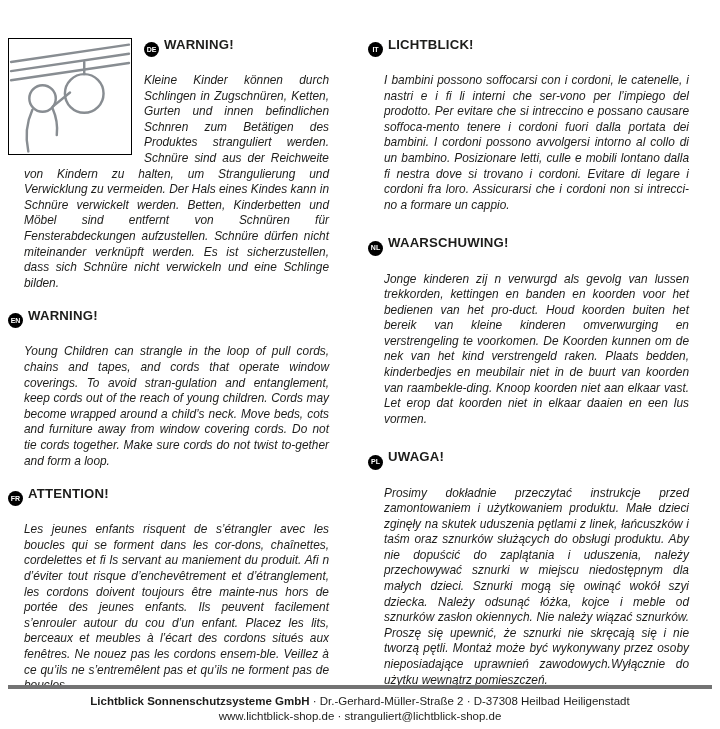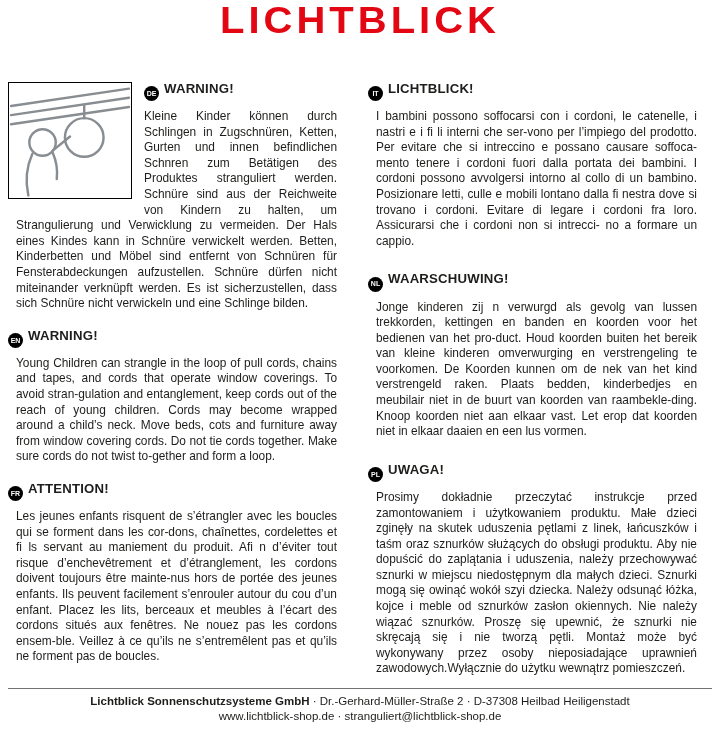--- a/index.html
+++ b/index.html
@@ -13,34 +13,31 @@
   .col{width:337px;font-size:11.9px;line-height:1.31;text-align:justify;}
 
   .warn-img{float:left;width:124px;height:117px;border:1px solid #000;box-sizing:border-box;margin:2px 12px 6px 0;background:#fff;}
   .warn-img svg{display:block;width:100%;height:100%;}
 
   .section{margin-bottom:15px;}
   .col-right .section{margin-bottom:21px;}
   .sec-head{font-weight:700;font-size:13.2px;margin:0 0 3px 0;text-align:left;letter-spacing:.2px;}
   .badge{display:inline-flex;align-items:center;justify-content:center;width:15px;height:15px;border-radius:50%;
          background:#000;color:#fff;font-size:7px;font-weight:700;vertical-align:-3px;margin-right:5px;letter-spacing:0;}
-  .body-text{margin:8px;}
+  .body-text{margin:16px;font-style:italic;}
 
-  .footer{position:absolute;left:8px;right:8px;bottom:4px;border-top:1px solid #737373;padding-top:5px;
+  .footer{position:absolute;left:8px;right:8px;bottom:4px;border-top:4px solid #737373;padding-top:5px;
           text-align:center;font-size:11.5px;line-height:1.35;}
   .footer b{font-weight:700;}
 </style>
 </head>
 <body>
 
 <div class="page">
 
-  <header class="logo-wrap">
-    <span class="logo">LICHTBLICK</span>
-  </header>
 
   <div class="columns">
 
     <div class="col col-left">
 
       <div class="warn-img">
         <svg viewBox="0 0 120 112">
           <g fill="none" stroke="#888d92" stroke-width="2.4" stroke-linecap="round">
             <path d="M2 22 L118 5"></path>
             <path d="M2 31 L118 14"></path>

